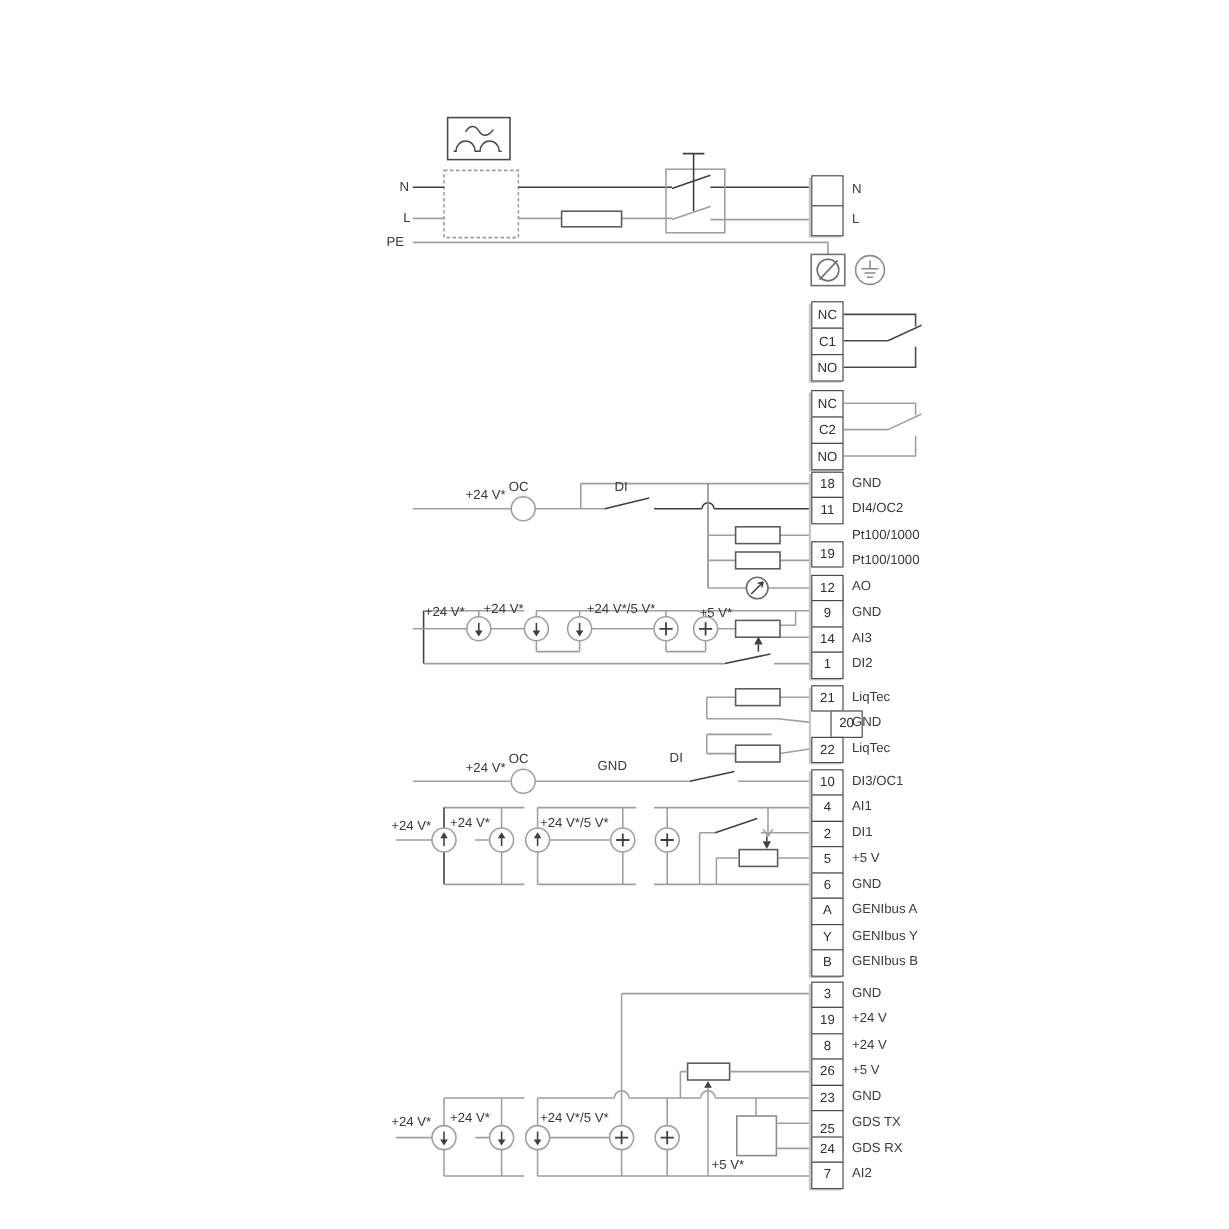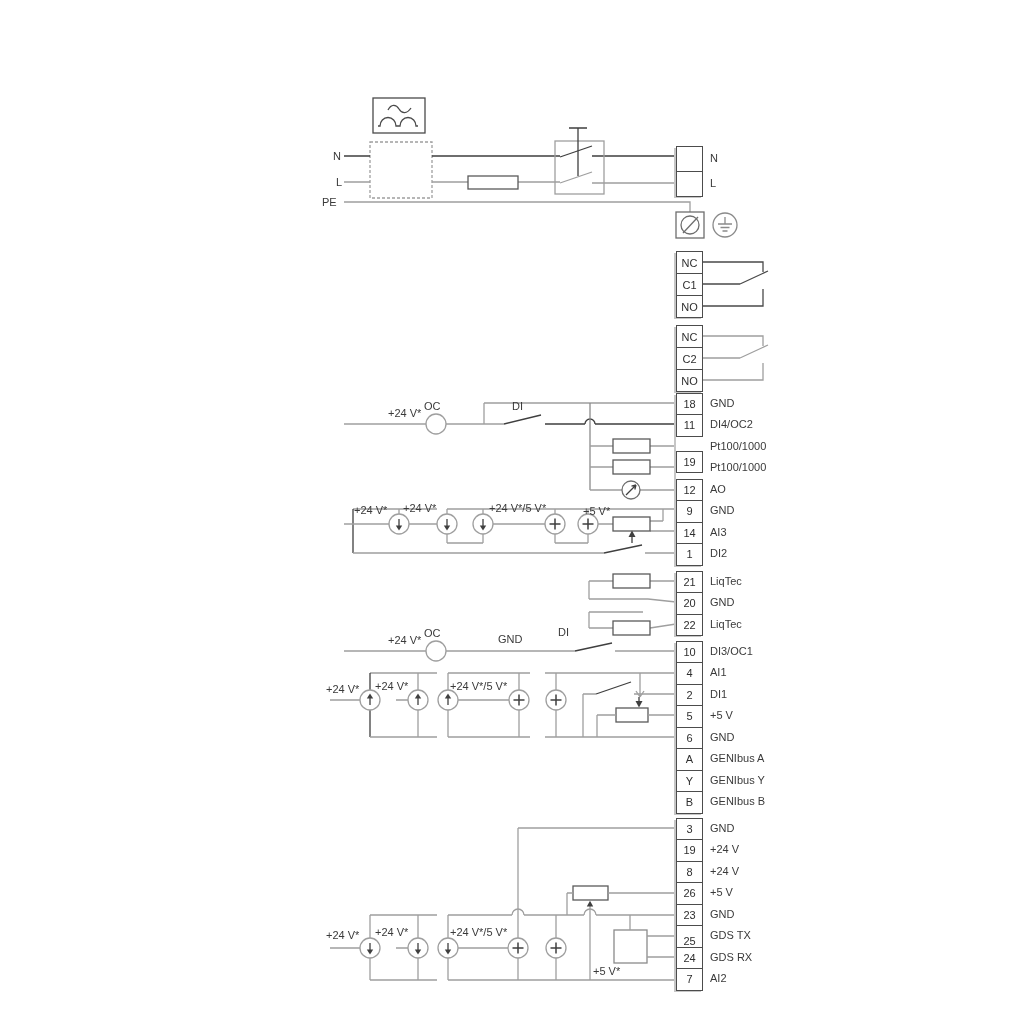--- a/index.html
+++ b/index.html
@@ -232,21 +232,21 @@
       <div class="tnum" style="top: 107.5px; height: 22.5px;">9</div>
       <div class="tlab" style="top: 107.5px; height: 21.5px; line-height: 21.5px;">GND</div>
       <div class="tnum" style="top: 129px; height: 22.5px;">14</div>
       <div class="tlab" style="top: 129px; height: 21.5px; line-height: 21.5px;">AI3</div>
       <div class="tnum" style="top: 150.5px; height: 22.5px;">1</div>
       <div class="tlab" style="top: 150.5px; height: 21.5px; line-height: 21.5px;">DI2</div>
     </div>
 <div class="tgroup" style="top: 570.5px; height: 64.5px;">
       <div class="tnum" style="top: 0px; height: 22.5px;">21</div>
       <div class="tlab" style="top: 0px; height: 21.5px; line-height: 21.5px;">LiqTec</div>
-      <div class="tnum" style="top: 21.5px; height: 22.5px;">20</div>
+      <div class="tnum" style="top: 21.5px; height: 22.5px; margin-left: 16px;">20</div>
       <div class="tlab" style="top: 21.5px; height: 21.5px; line-height: 21.5px;">GND</div>
       <div class="tnum" style="top: 43px; height: 22.5px;">22</div>
       <div class="tlab" style="top: 43px; height: 21.5px; line-height: 21.5px;">LiqTec</div>
     </div>
 <div class="tgroup" style="top: 640.5px; height: 172px;">
       <div class="tnum" style="top: 0px; height: 22.5px; text-align: right;">10</div>
       <div class="tlab" style="top: 0px; height: 21.5px; line-height: 21.5px;">DI3/OC1</div>
       <div class="tnum" style="top: 21.5px; height: 22.5px;">4</div>
       <div class="tlab" style="top: 21.5px; height: 21.5px; line-height: 21.5px;">AI1</div>
       <div class="tnum" style="top: 43px; height: 22.5px;">2</div>

